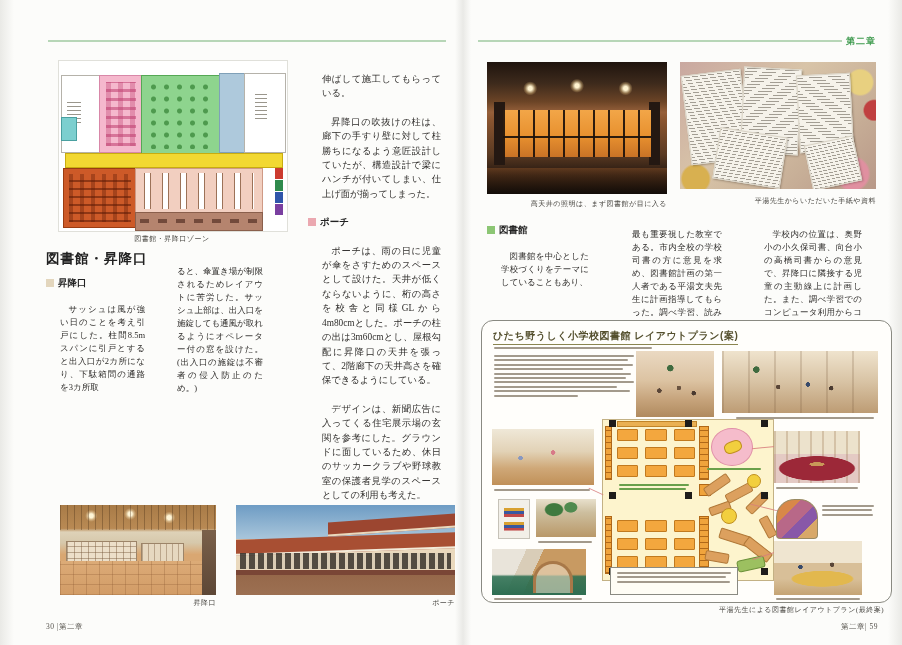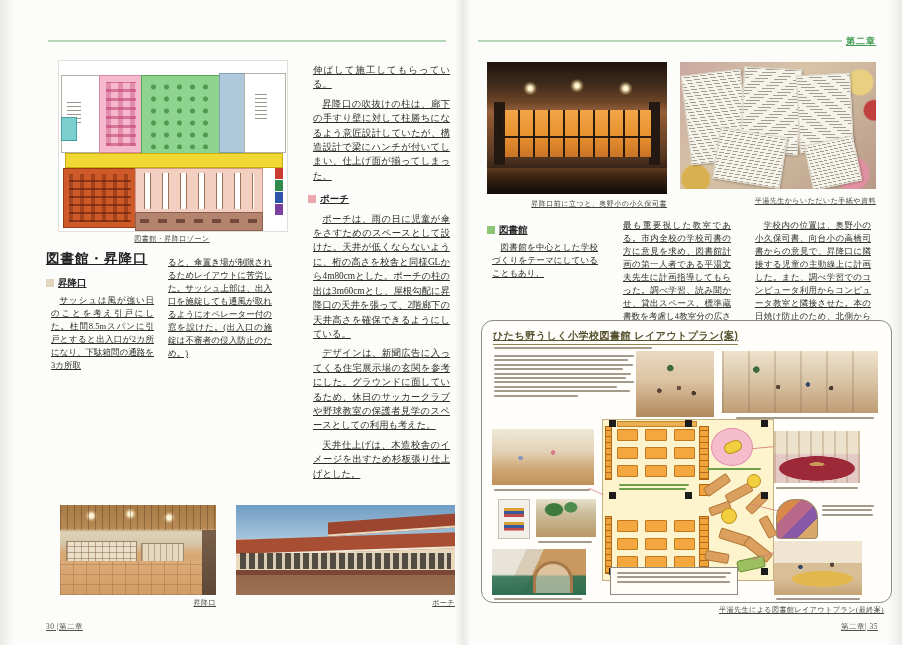--- a/index.html
+++ b/index.html
@@ -1,29 +1,29 @@
 <!DOCTYPE html>
 <html><head>
 <meta charset="utf-8">
 <style>
   html,body{margin:0;padding:0;background:#efefec;}
   #stage{position:relative;width:902px;height:645px;margin:0 auto;background:#fcfcfa;
          font-family:"Liberation Serif","DejaVu Serif",serif;color:#2e2c2a;overflow:hidden;}
-  .abs{position:absolute;text-decoration:underline;}
+  .abs{position:absolute;}
   .rule{height:2px;background:#b7d6b7;}
   .seam{left:455px;top:0;width:16px;height:645px;
         background:linear-gradient(90deg,rgba(120,120,110,0) 0%,rgba(120,120,110,.14) 50%,rgba(120,120,110,0) 100%);}
   .edge{top:0;height:645px;width:14px;}
   .edgeL{left:0;background:linear-gradient(90deg,rgba(150,150,140,.18),rgba(150,150,140,0));}
   .edgeR{right:0;background:linear-gradient(270deg,rgba(150,150,140,.18),rgba(150,150,140,0));}
   .chapter{font-family:"Liberation Sans","DejaVu Sans",sans-serif;font-weight:bold;
            font-size:9px;color:#3f9b4f;letter-spacing:1px;}
   .col{font-size:8.5px;line-height:13px;text-align:justify;}
   .colL{font-size:9.3px;line-height:14.4px;text-align:justify;}
-  .col p,.colL p{margin:5px;text-indent:1em;}
+  .col p,.colL p{margin:14px;text-indent:1em;}
   .col p.noind,.colL p.noind{text-indent:0;}
   .h1{font-family:"Liberation Sans","DejaVu Sans",sans-serif;font-weight:bold;
       font-size:13.5px;letter-spacing:1px;color:#222;}
   .subhead{display:flex;align-items:center;gap:4px;font-family:"Liberation Sans","DejaVu Sans",sans-serif;
            font-weight:bold;font-size:9.5px;text-indent:0;margin:0 0 4px 0;color:#222;}
   .subhead .marker{width:8px;height:8px;display:inline-block;flex:0 0 auto;}
   .mt{margin-top:9px;}
   .cap{font-size:7px;color:#46443f;letter-spacing:.5px;}
   .footer{font-size:7.5px;color:#55524c;letter-spacing:.5px;}
   .photo{position:absolute;overflow:hidden;background:#ddd;}
@@ -232,21 +232,21 @@
 
   <div class="abs rule" style="left:478px;top:40px;width:364px;"></div>
   <div class="abs chapter" style="left:846px;top:35px;">第二章</div>
 
   <div class="photo ph-night" style="left:487px;top:62px;width:180px;height:132px;">
     <div class="pil" style="left:4%;"></div>
     <div class="pil" style="right:4%;"></div>
     <div class="win"></div>
     <div class="refl"></div>
   </div>
-  <div class="abs cap" style="left:487px;top:199px;width:180px;text-align:right;">昇降口前に立つと、奥野小の小久保司書</div>
+  <div class="abs cap" style="left:487px;top:199px;width:180px;text-align:right;">高天井の照明は、まず図書館が目に入る</div>
 
   <div class="photo ph-papers" style="left:680px;top:62px;width:196px;height:127px;">
     <div class="paper" style="left:6px;top:10px;width:58px;height:88px;transform:rotate(-7deg);"></div>
     <div class="paper" style="left:62px;top:6px;width:56px;height:84px;transform:rotate(3deg);"></div>
     <div class="paper" style="left:118px;top:12px;width:52px;height:76px;transform:rotate(-3deg);"></div>
     <div class="paper" style="left:36px;top:70px;width:66px;height:50px;transform:rotate(9deg);"></div>
     <div class="paper" style="left:128px;top:78px;width:48px;height:44px;transform:rotate(-12deg);"></div>
   </div>
   <div class="abs cap" style="left:680px;top:196px;width:196px;text-align:right;">平湯先生からいただいた手紙や資料</div>
 
@@ -399,14 +399,14 @@
         <div class="bar" style="width: 96%;"></div>
         <div class="bar" style="width: 99%;"></div>
       </div>
 
     <div class="photo p-round" style="left:292px;top:220px;width:88px;height:54px;"></div>
     <div class="abs bars" style="left:294px;top:277px;width:84px;">
         <div class="bar" style="width: 100%;"></div>
       </div>
   </div>
 
-  <div class="abs footer" style="left:700px;top:622px;width:178px;text-align:right;">第二章| 35</div>
+  <div class="abs footer" style="left:700px;top:622px;width:178px;text-align:right;">第二章| 59</div>
 </div>
 
 </body></html>

